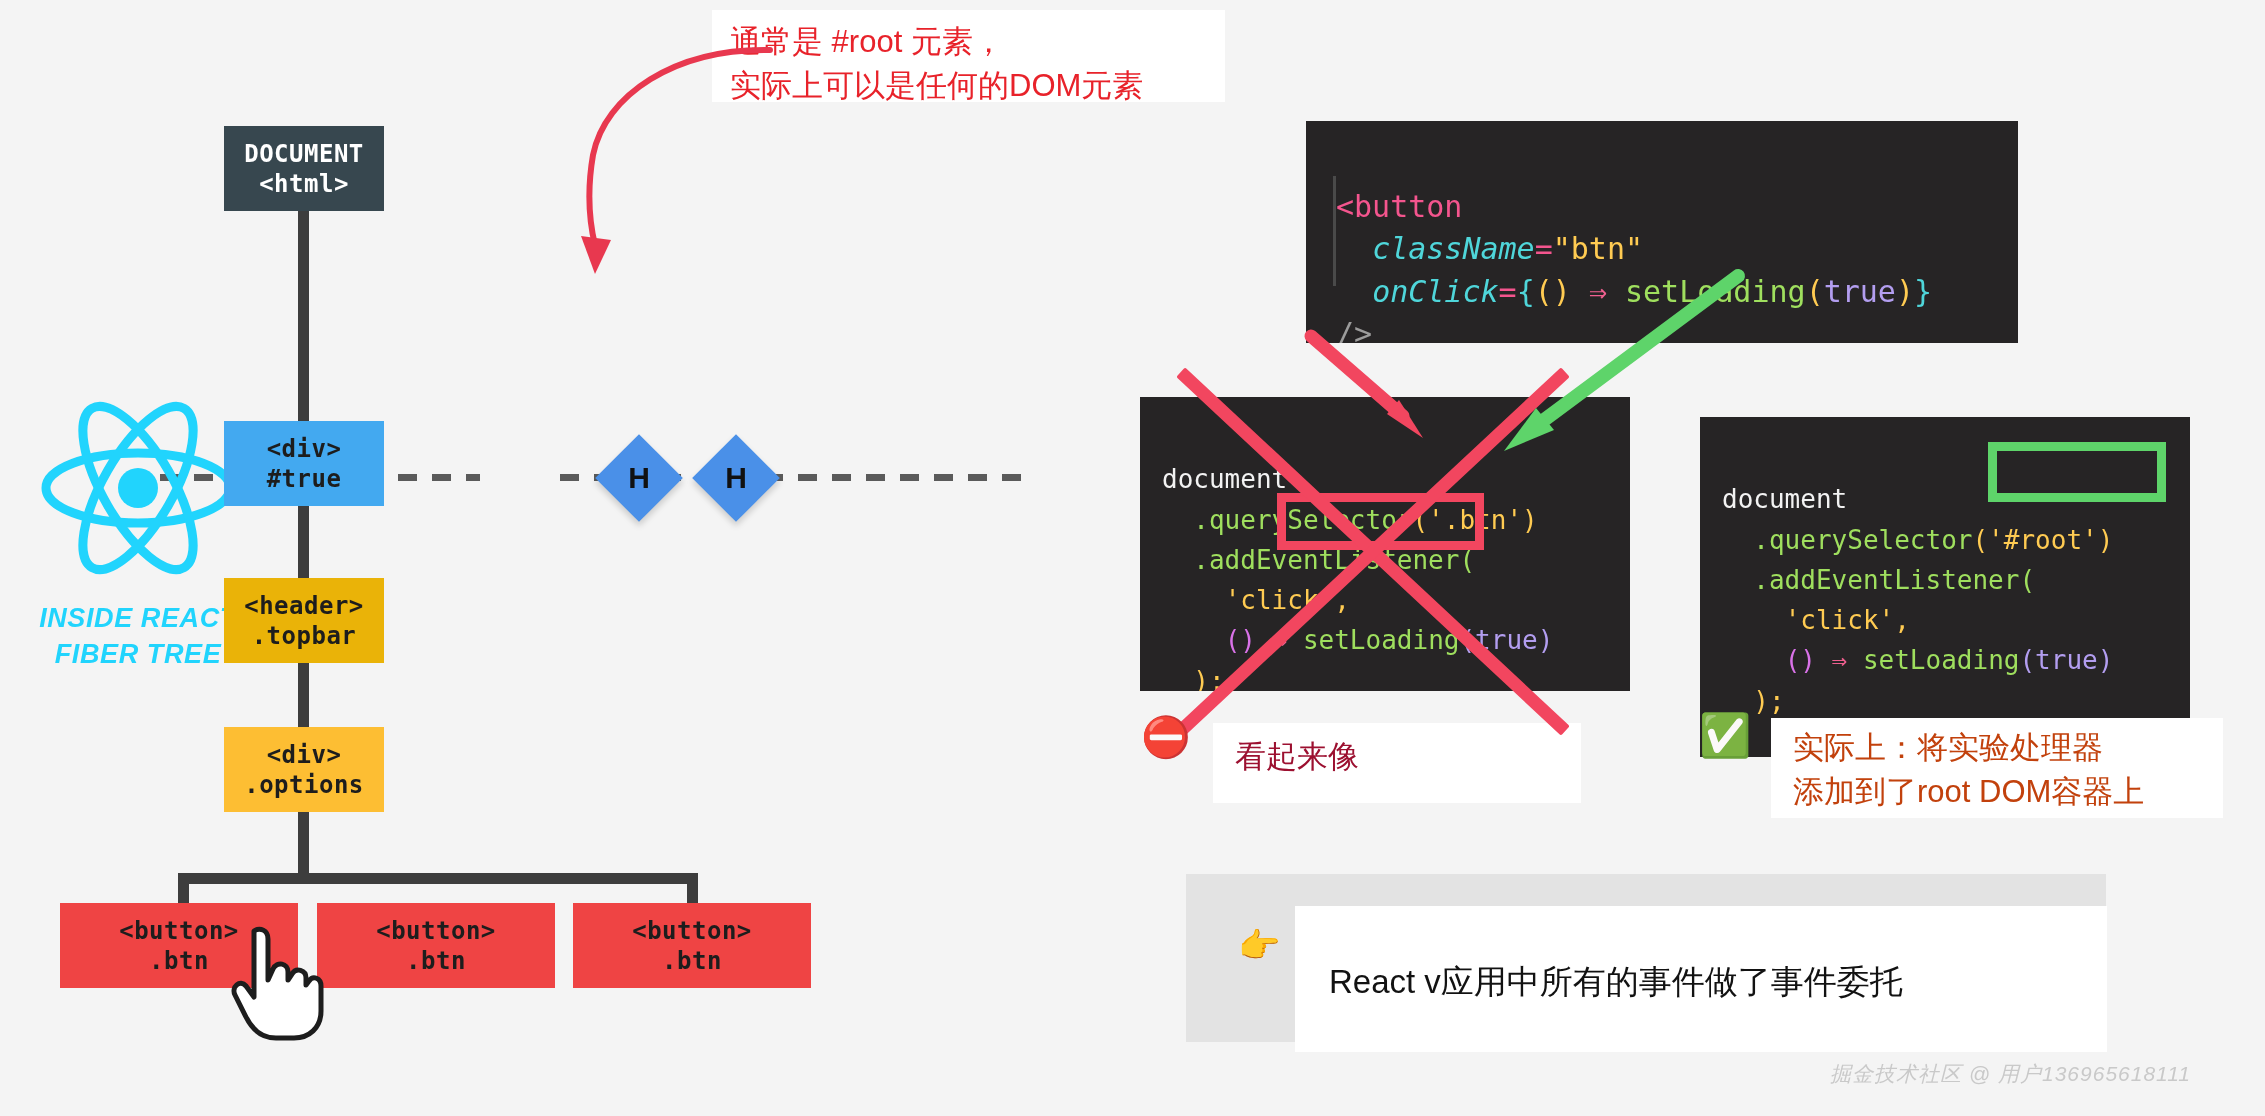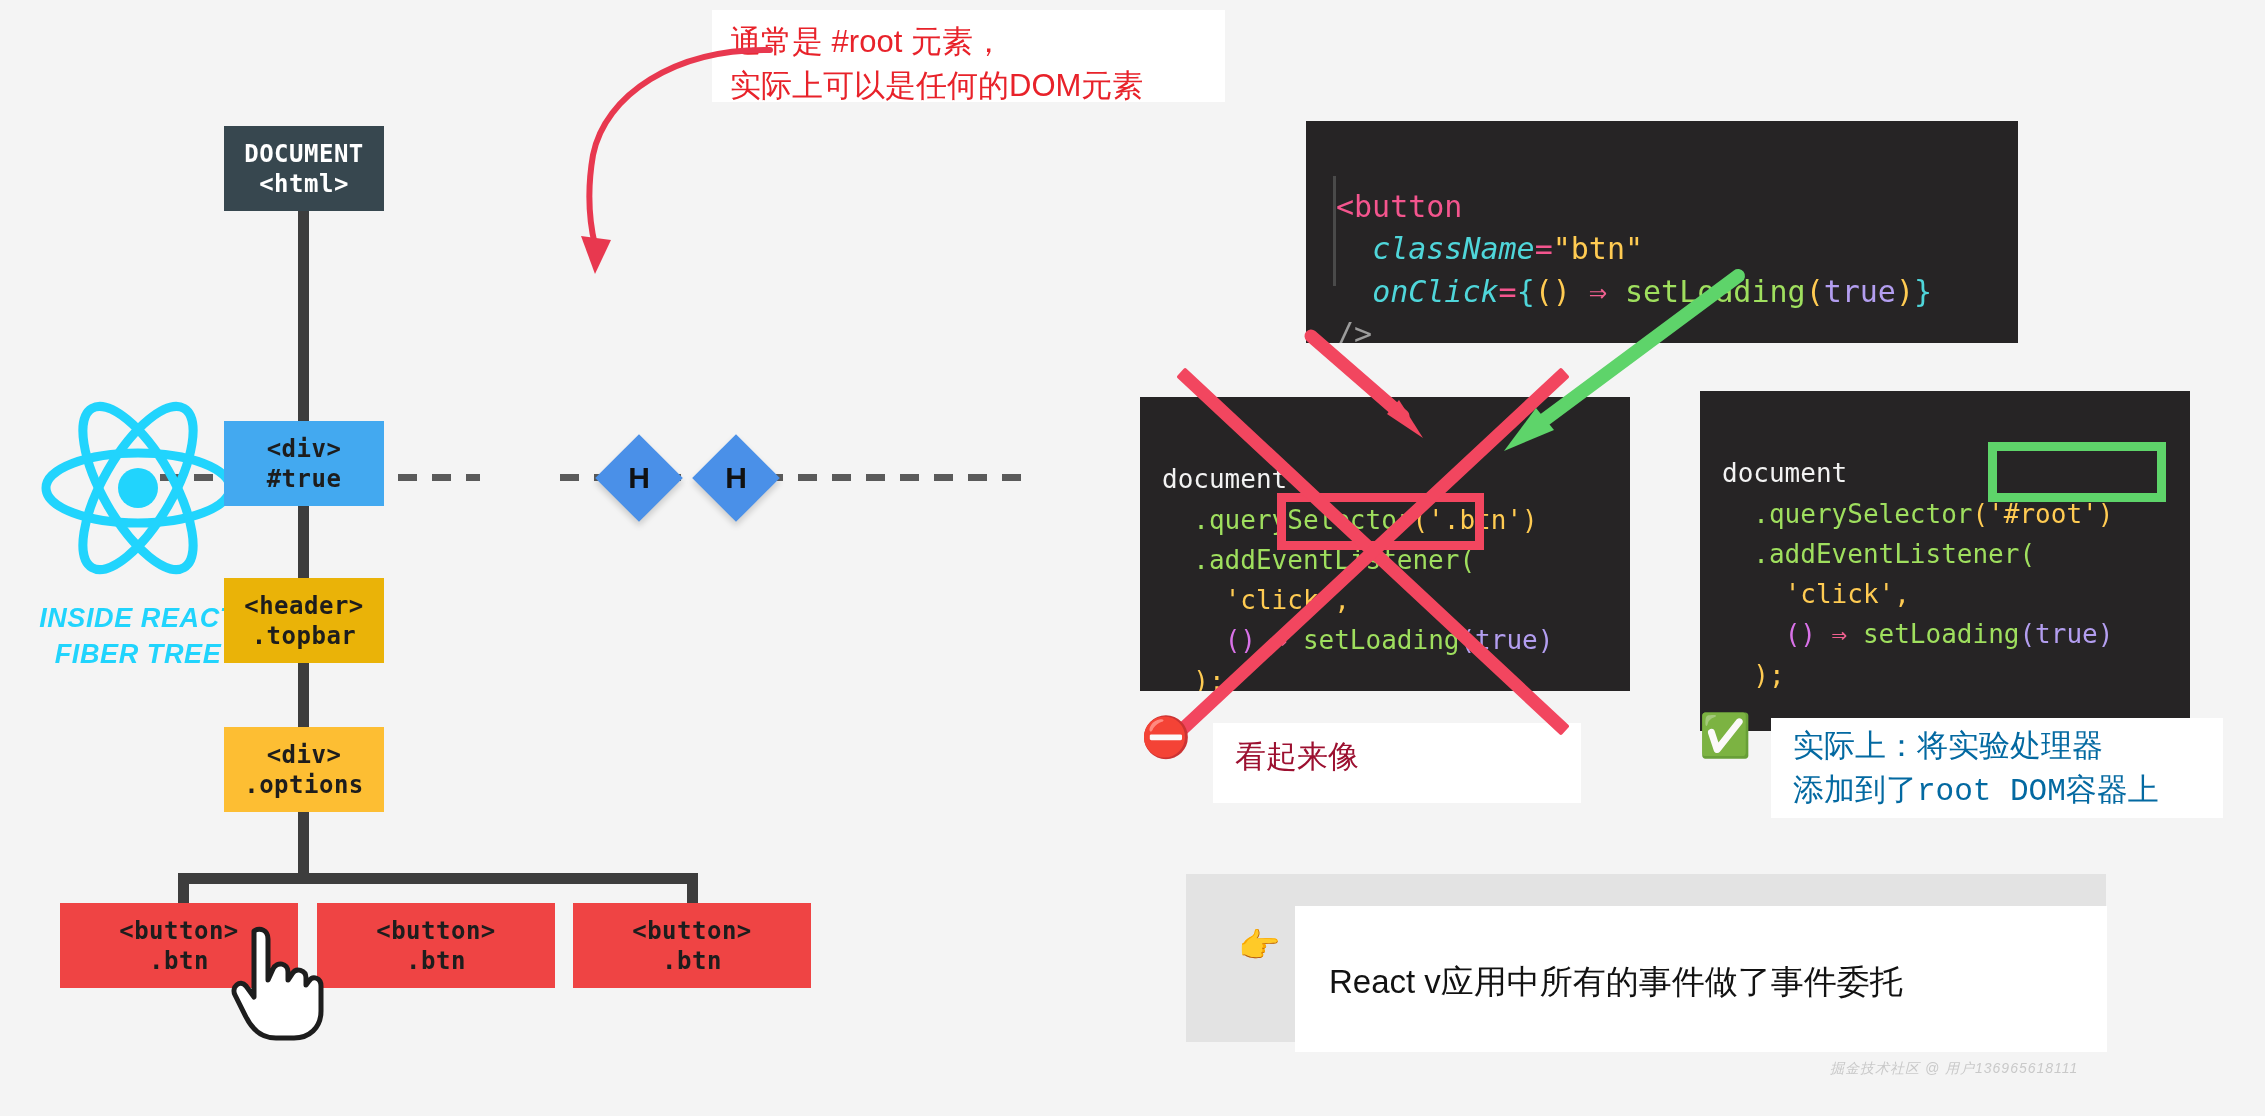--- a/index.html
+++ b/index.html
@@ -170,40 +170,40 @@
   
   .legend-text-red {
     color: #9c1030;
     font-size: 31px;
     font-family: "Liberation Sans", sans-serif;
     line-height: 1.42;
     padding: 12px 16px 0 22px;
     white-space: pre-line;
   }
   .legend-text-green {
-    color: #0369a1;
+    color: #c2410c;
     font-size: 31px;
-    font-family: Liberation Mono, monospace;
+    font-family: Liberation Sans, sans-serif;
     line-height: 1.42;
     padding: 8px 16px 0 22px;
     white-space: pre-line;
   }
 
   .grey-panel { position: absolute; background: #e3e3e3; z-index: 2; }
   .bottom-note {
     color: #121212;
     font-size: 33px;
     font-family: "Liberation Sans", sans-serif;
     padding: 54px 0 0 34px;
   }
 
   .watermark {
     position: absolute;
     color: #c9c9c9;
-    font-size: 14px;
+    font-size: 21px;
     font-style: italic;
     font-family: "Liberation Sans", sans-serif;
     letter-spacing: 1px;
     z-index: 9;
   }
 
   .emoji-ico {
     position: absolute;
     z-index: 9;
     line-height: 1;
@@ -315,21 +315,21 @@
 <span>  </span><span class="c-green">.addEventListener(</span>
 <span>    </span><span class="c-str">'click',</span>
 <span>    </span><span class="c-purp">()</span><span> </span><span class="c-pink">⇒</span><span> </span><span class="c-green">setLoading</span><span class="c-bool">(true)</span>
 <span>  </span><span class="c-paren">);</span></div>
 
   <div class="hl hl-red" style="left:1277px; top:493px; width:207px; height:57px;"></div>
 
   <div class="xbar" style="left:1110px; top:545px; width:526px; transform:rotate(43deg); transform-origin:center;"></div>
   <div class="xbar" style="left:1110px; top:545px; width:526px; transform:rotate(-43deg); transform-origin:center;"></div>
 
-  <div class="code code-sm" style="left:1700px; top:391px; width:490px; height:340px;">
+  <div class="code code-sm" style="left:1700px; top:417px; width:490px; height:340px;">
 <span class="c-white">document</span>
 <span>  </span><span class="c-green">.querySelector</span><span class="c-str">('#root')</span>
 <span>  </span><span class="c-green">.addEventListener(</span>
 <span>    </span><span class="c-str">'click',</span>
 <span>    </span><span class="c-purp">()</span><span> </span><span class="c-pink">⇒</span><span> </span><span class="c-green">setLoading</span><span class="c-bool">(true)</span>
 <span>  </span><span class="c-paren">);</span></div>
 
   <div class="hl hl-green" style="left:1988px; top:442px; width:178px; height:60px;"></div>
 
   <svg class="abs" style="left:1295px; top:330px; z-index:9;" width="160" height="130" viewBox="0 0 160 130">

